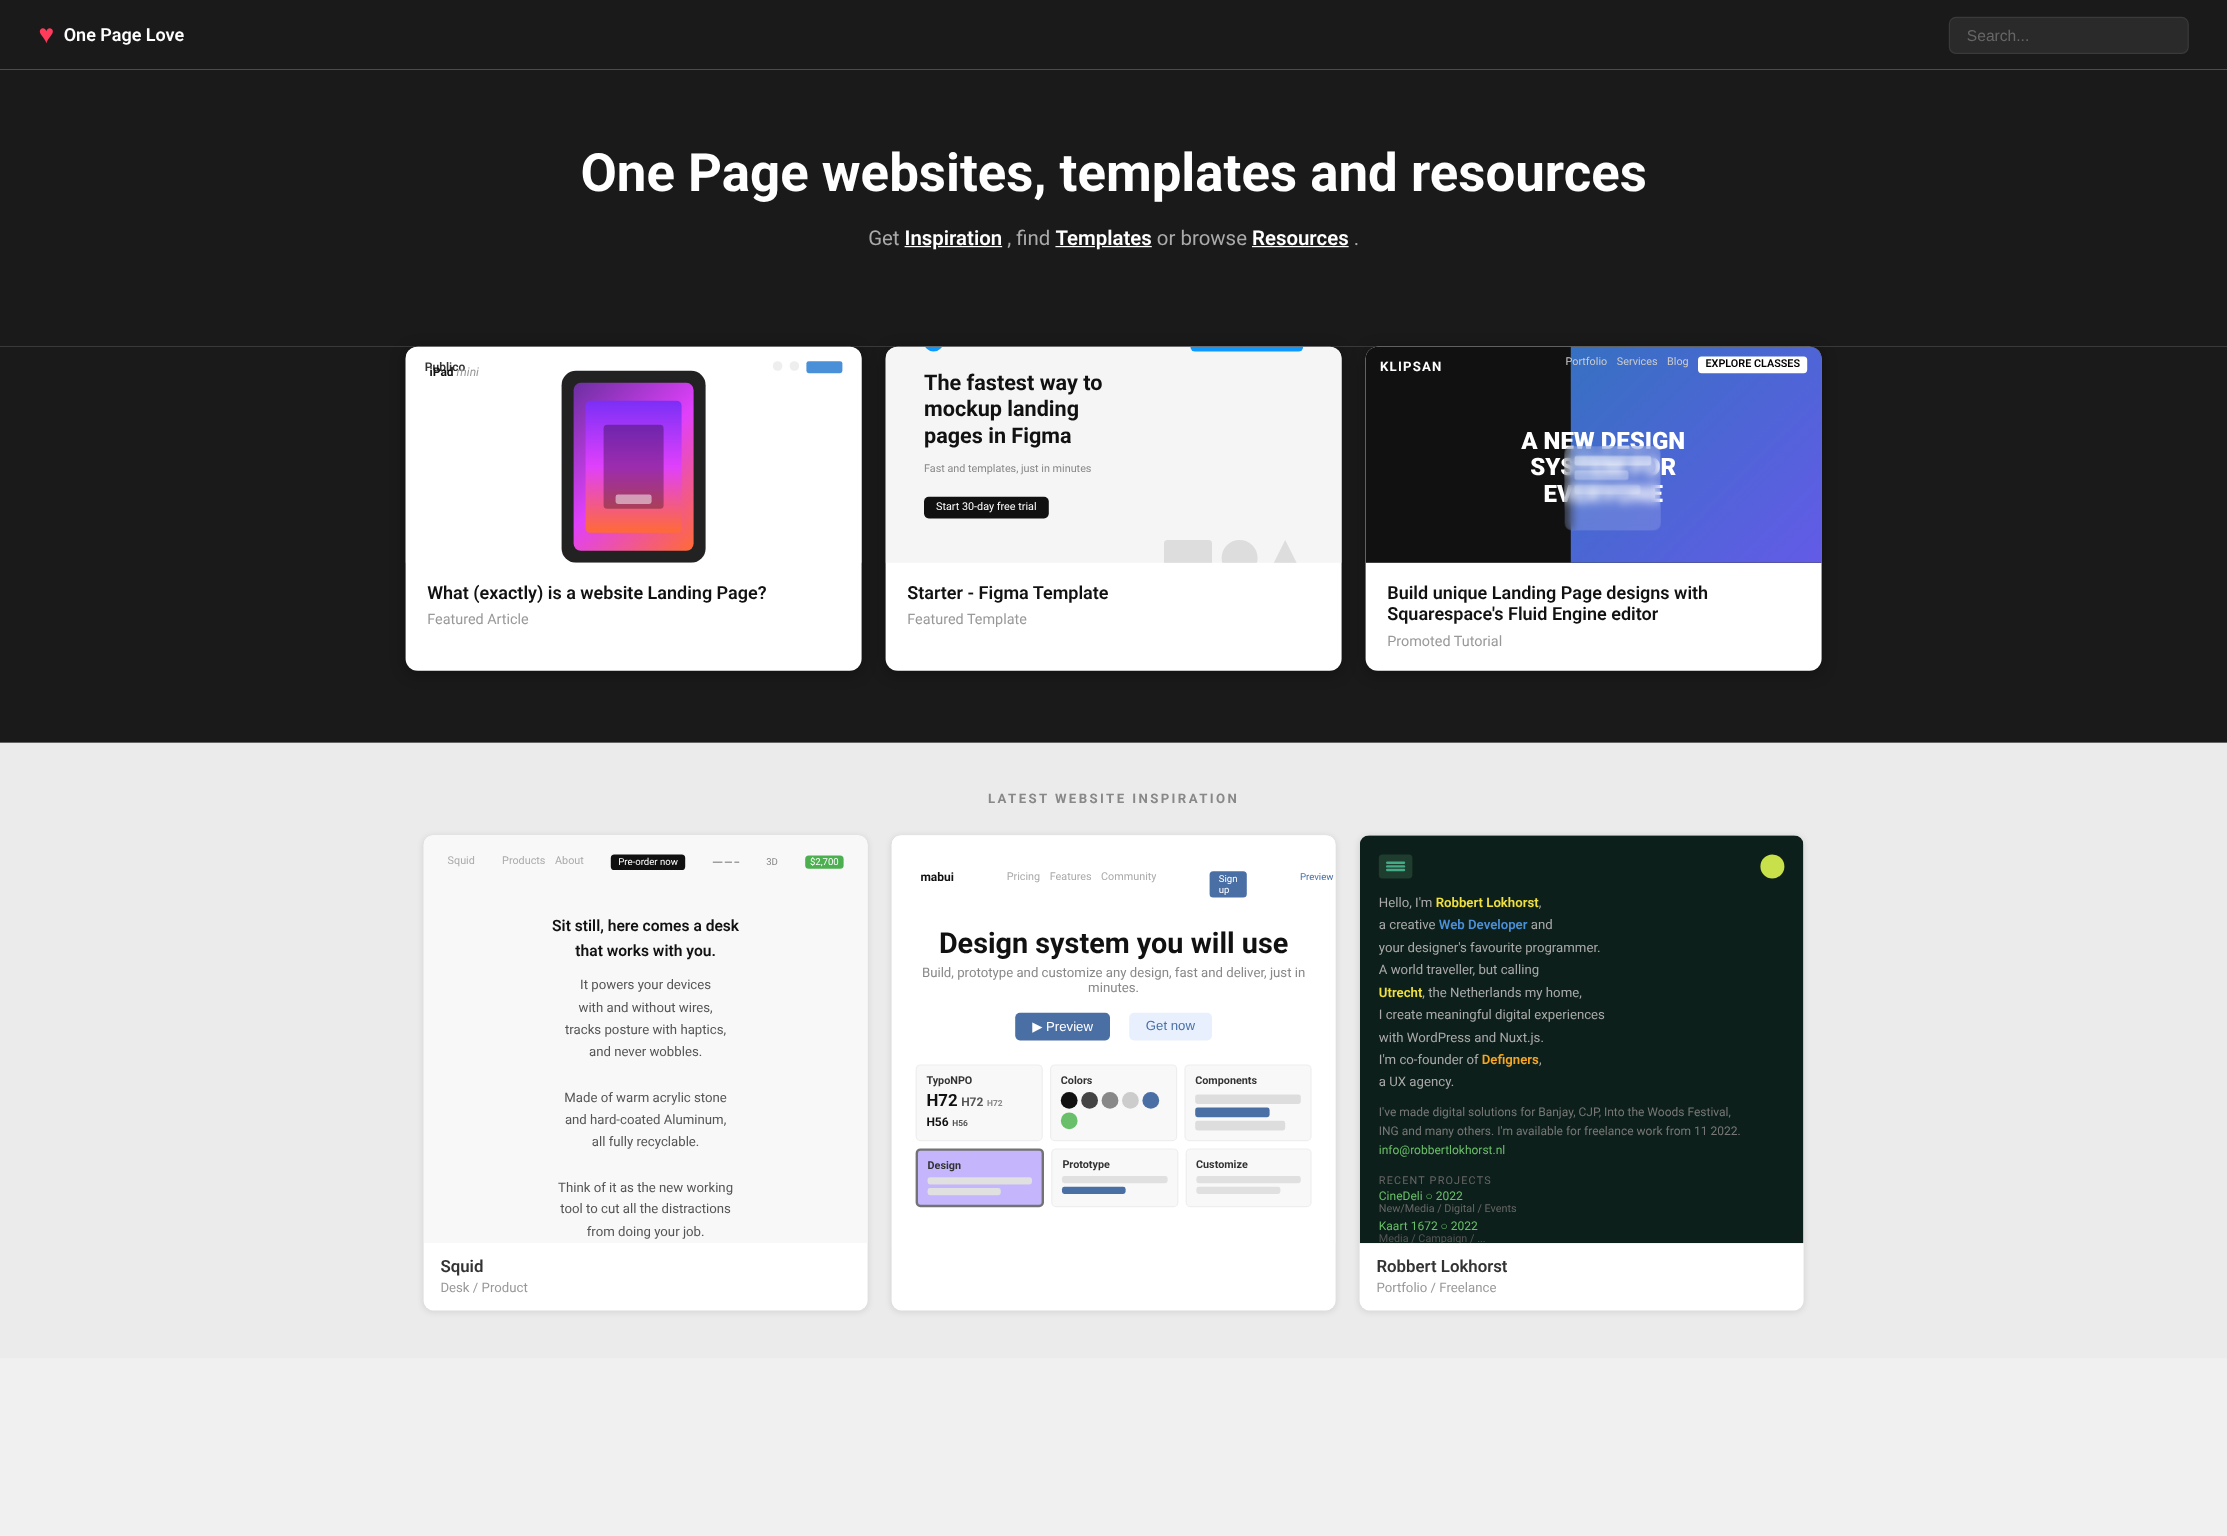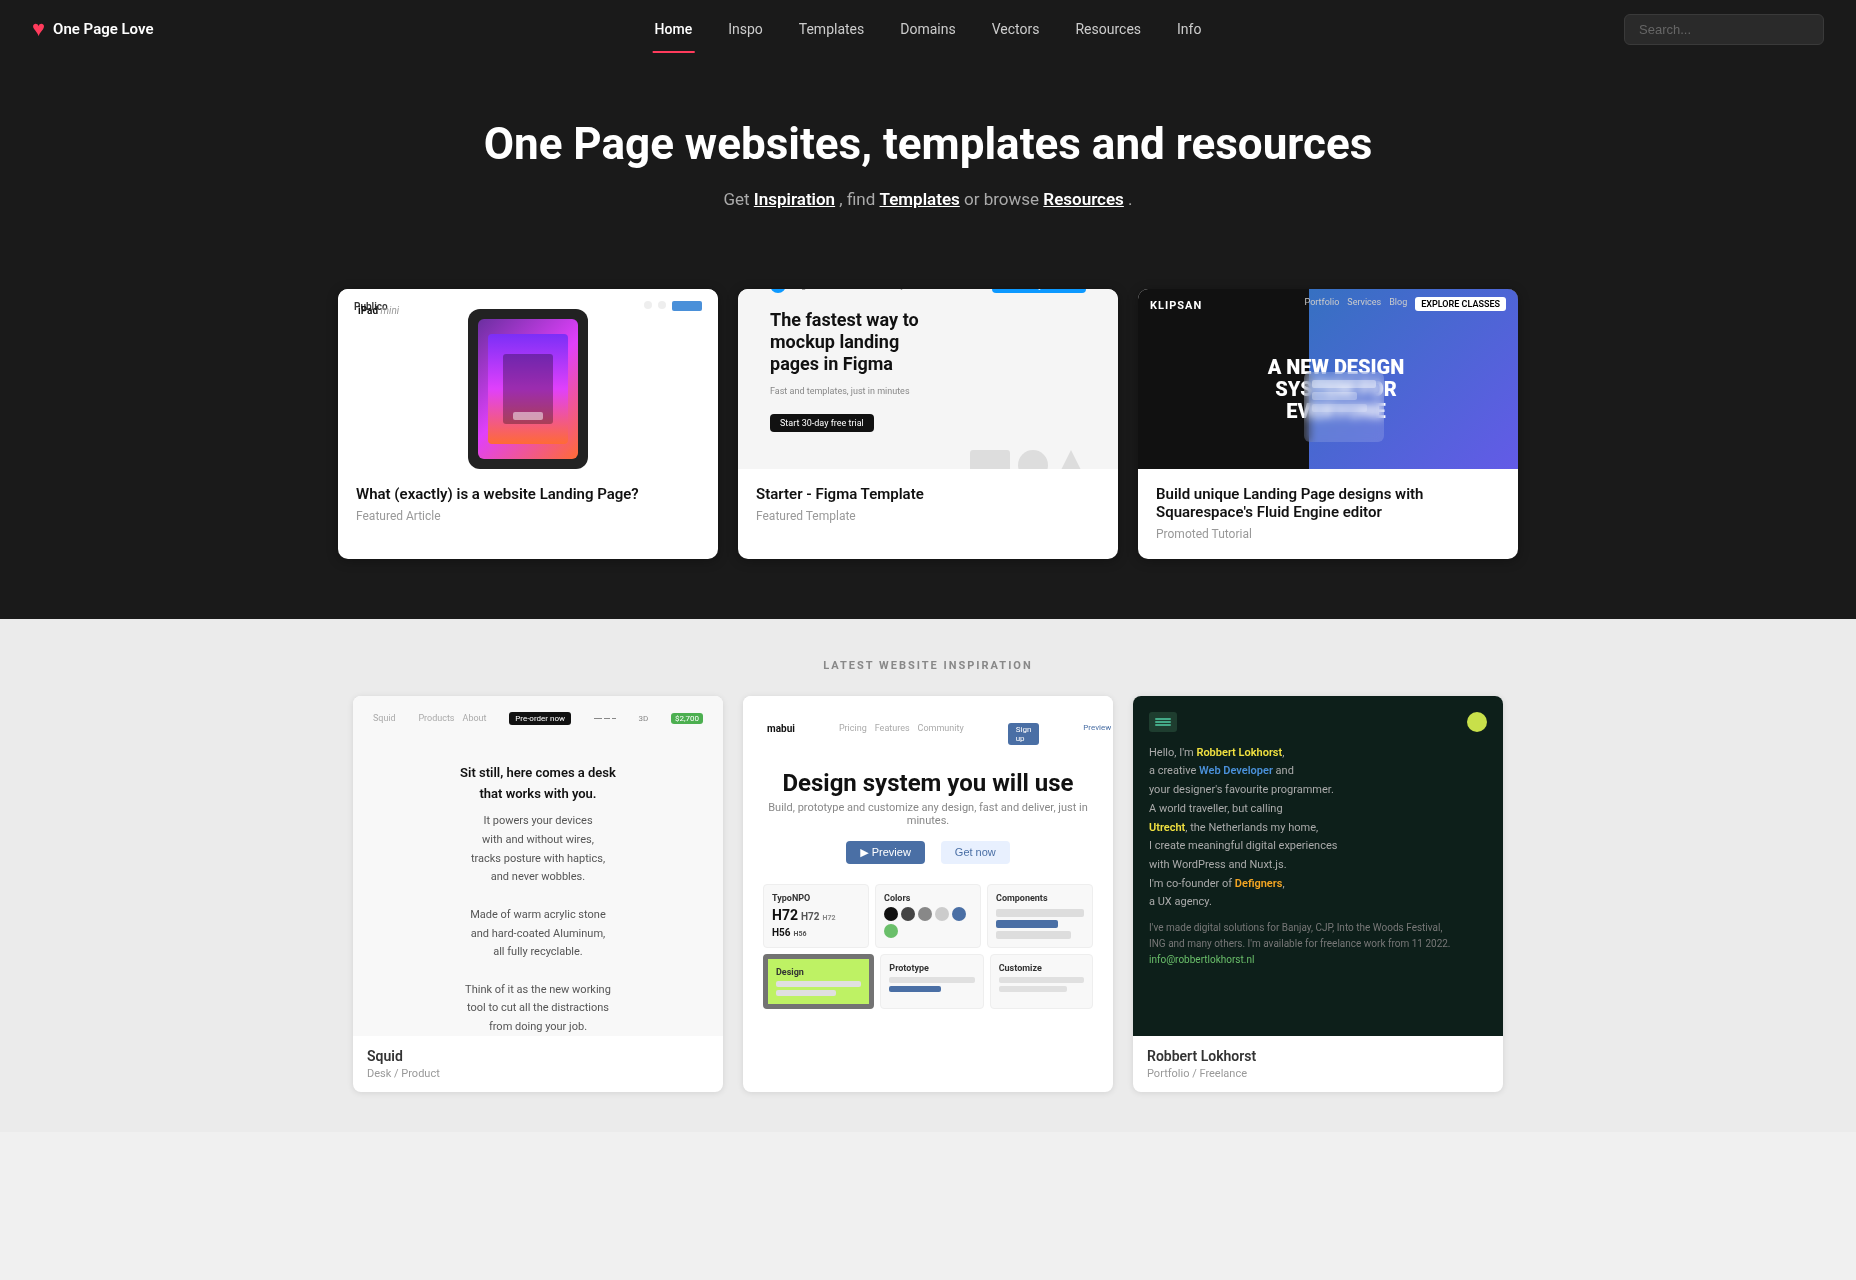--- a/index.html
+++ b/index.html
@@ -410,29 +410,20 @@
     }
   </style>
 </head>
 <body>
 
 <header class="header">
   <div class="logo-area">
     <span class="logo-heart">♥</span>
     <span class="logo-text">One Page Love</span>
   </div>
-  <nav class="nav">
-    <a class="nav-item active">Home</a>
-    <a class="nav-item">Inspo</a>
-    <a class="nav-item">Templates</a>
-    <a class="nav-item">Domains</a>
-    <a class="nav-item">Vectors</a>
-    <a class="nav-item">Resources</a>
-    <a class="nav-item">Info</a>
-  </nav>
   <div class="search-area">
     <input class="search-input" type="text" placeholder="Search..." style="">
   </div>
 </header>
 
 <section class="hero">
   <h1 class="hero-title">One Page websites, templates and resources</h1>
   <p class="hero-subtitle">
     <span>Get </span>
     <a style="color:#fff;font-weight:600;text-decoration:underline;cursor:pointer;">Inspiration</a>
@@ -629,21 +620,21 @@
               <div style="background:#f8f8f8;border:1px solid #eee;border-radius:4px;padding:8px;flex:1;min-width:80px;">
                 <div style="font-size:9px;font-weight:700;color:#333;margin-bottom:6px;">Components</div>
                 <div style="display:flex;flex-direction:column;gap:3px;">
                   <div style="height:8px;background:#ddd;border-radius:2px;"></div>
                   <div style="height:8px;background:#4a6fa5;border-radius:2px;width:70%;"></div>
                   <div style="height:8px;background:#ddd;border-radius:2px;width:85%;"></div>
                 </div>
               </div>
             </div>
             <div style="display:flex;gap:6px;margin-top:6px;flex-wrap:wrap;">
-              <div style="background:#bef264;border:5px solid #737373;border-radius:4px;padding:8px;flex:1;min-width:80px;font-size:9px;color:#555;">
+              <div style="background:#c4b5fd;border:2px solid #737373;border-radius:4px;padding:8px;flex:1;min-width:80px;font-size:9px;color:#555;">
                 <div style="font-weight:700;color:#333;margin-bottom:4px;">Design</div>
                 <div style="height:6px;background:#e0e0e0;border-radius:2px;margin-bottom:3px;"></div>
                 <div style="height:6px;background:#e0e0e0;border-radius:2px;width:70%;"></div>
               </div>
               <div style="background:#f8f8f8;border:1px solid #eee;border-radius:4px;padding:8px;flex:1;min-width:80px;font-size:9px;color:#555;">
                 <div style="font-weight:700;color:#333;margin-bottom:4px;">Prototype</div>
                 <div style="height:6px;background:#e0e0e0;border-radius:2px;margin-bottom:3px;"></div>
                 <div style="height:6px;background:#4a6fa5;border-radius:2px;width:60%;"></div>
               </div>
               <div style="background:#f8f8f8;border:1px solid #eee;border-radius:4px;padding:8px;flex:1;min-width:80px;font-size:9px;color:#555;">
@@ -675,20 +666,28 @@
             I create meaningful digital experiences<br>
             with WordPress and Nuxt.js.<br>
             I'm co-founder of <span class="def">Defigners</span>,<br>
             a UX agency.
           </div>
           <div style="margin-top:8px;font-size:10px;color:#777;line-height:1.6;">
             I've made digital solutions for Banjay, CJP, Into the Woods Festival,<br>
             ING and many others. I'm available for freelance work from 11 2022.<br>
             <span style="color:#6abf6a;">info@robbertlokhorst.nl</span>
           </div>
+          <div class="robbert-links">
+            <div class="robbert-link-label">RECENT PROJECTS</div>
+            <div class="robbert-link-item">CineDeli ○ 2022</div>
+            <div class="robbert-link-sub" style="color:#666;font-size:9px;">New/Media / Digital / Events</div>
+            <div class="robbert-link-item" style="margin-top:4px;">Kaart 1672 ○ 2022</div>
+            <div class="robbert-link-sub">Media / Campaign / ...</div>
+
+          </div>
         </div>
       </div>
       <div class="inspo-footer">
         <div class="inspo-footer-title">Robbert Lokhorst</div>
         <div class="inspo-footer-sub">Portfolio / Freelance</div>
       </div>
     </div>
 
   </div>
 </main>

